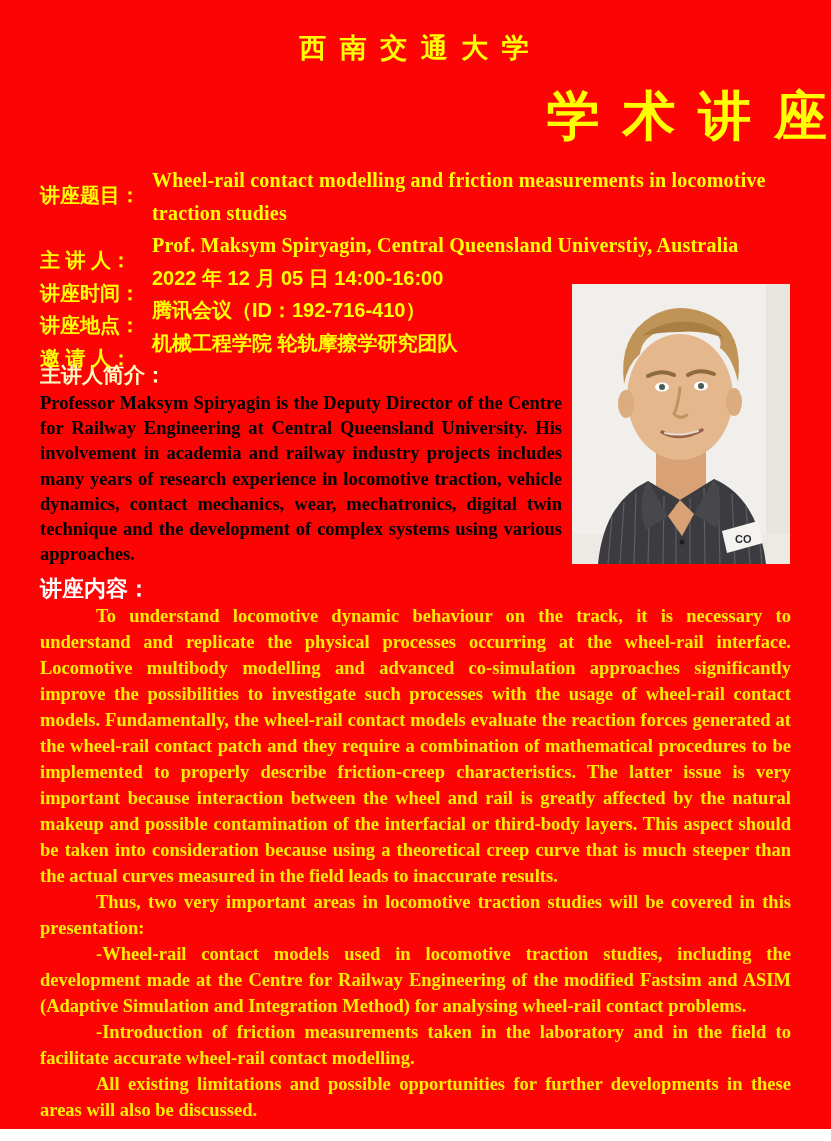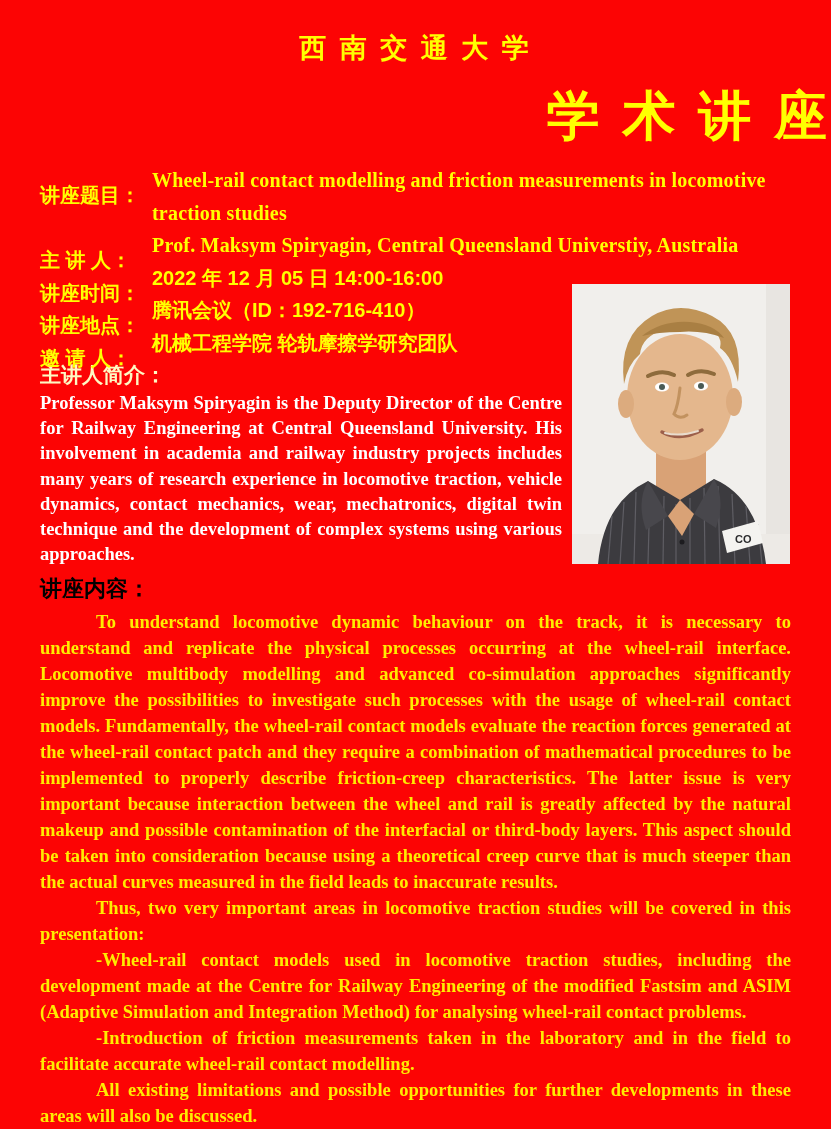--- a/index.html
+++ b/index.html
@@ -58,41 +58,41 @@
   .bio-label{
     margin:0 40px;
     color:#fef9c3;
     font-size:21px;
     font-weight:bold;
     line-height:31px;
   }
   .bio-text{
     margin:1px 40px 0 40px;
     width:522px;
-    color:#ffffff;
+    color:#000000;
     font-family:"Liberation Serif",serif;
     font-size:18.5px;
     font-weight:bold;
     line-height:25.2px;
     text-align:justify;
   }
   .speaker-photo{
     position:absolute;
     left:572px;top:284px;
     width:218px;height:280px;
   }
   .speaker-photo svg{display:block;}
   .content-label{
     margin:8px 40px 0 40px;
-    color:#000000;
+    color:#ffffff;
     font-size:22px;
     font-weight:bold;
     line-height:28px;
   }
-  .content{margin-top:6px;}
+  .content{}
   .content p{
     margin:0 40px;
     color:#ffec00;
     font-family:"Liberation Serif",serif;
     font-size:18.5px;
     font-weight:bold;
     line-height:26px;
     text-align:justify;
     text-indent:56px;
   }

